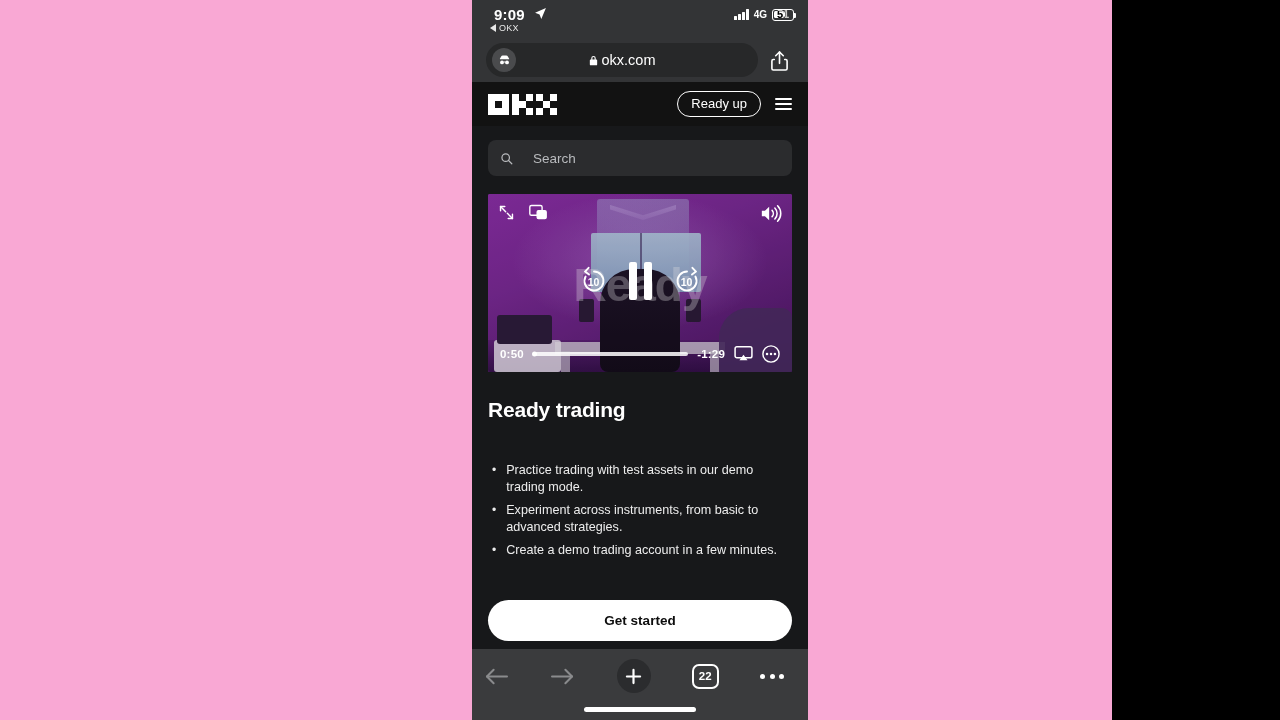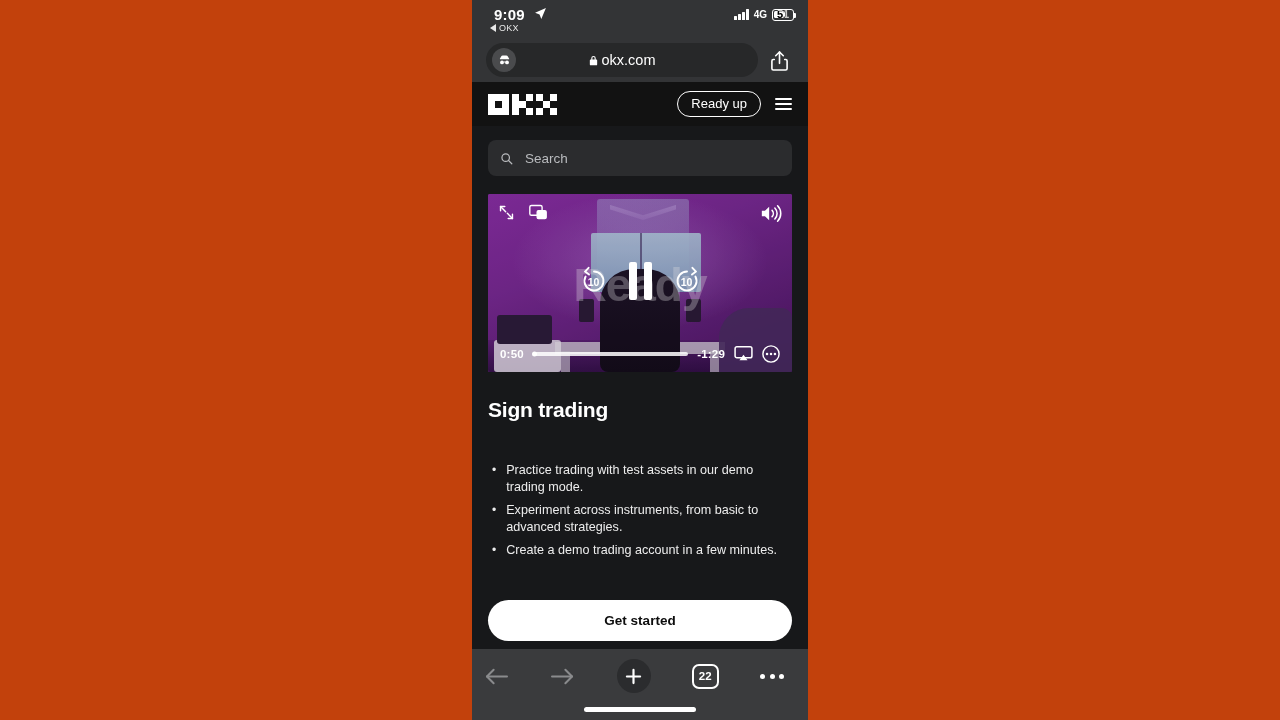--- a/index.html
+++ b/index.html
@@ -7,23 +7,23 @@
   html, body {
     width: 1280px;
     height: 720px;
     background: #000;
     overflow: hidden;
     font-family: "Liberation Sans", sans-serif;
   }
 
   #screen {
     position: relative;
-    width: 1280px;
+    width: 1112px;
     height: 720px;
-    background: #c2410c;
+    background: #f9a8d4;
   }
 
   
   #phone {
     position: absolute;
     left: 472px;
     top: 0;
     width: 336px;
     height: 720px;
     background: #17181a;
@@ -170,21 +170,21 @@
   
   .page { background: #17181a; padding: 0 16px; }
 
   .searchbox {
     margin-top: 14px;
     height: 36px;
     background: #2b2c2e;
     border-radius: 8px;
     display: flex;
     align-items: center;
-    gap: 12px;
+    gap: 20px;
     padding: 16px 12px;
   }
   .search-ph { font-size: 13.5px; color: #b9bbbe; }
 
   
   .video {
     position: relative;
     margin-top: 18px;
     height: 178px;
     border-radius: 2px;
@@ -550,21 +550,21 @@
           </svg>
           <svg width="18" height="18" viewBox="0 0 20 20">
             <circle cx="10" cy="10" r="9" fill="none" stroke="#ffffff" stroke-width="1.6"></circle>
             <circle cx="5.6" cy="10" r="1.4" fill="#ffffff"></circle>
             <circle cx="10" cy="10" r="1.4" fill="#ffffff"></circle>
             <circle cx="14.4" cy="10" r="1.4" fill="#ffffff"></circle>
           </svg>
         </div>
       </div>
 
-      <h1 class="section-title">Sign trading</h1>
+      <h1 class="section-title">Ready trading</h1>
 
       <div class="bullets">
         <div class="bullet">
           <span class="dot">•</span>
           <span>Practice trading with test assets in our demo trading mode.</span>
         </div>
         <div class="bullet">
           <span class="dot">•</span>
           <span>Experiment across instruments, from basic to advanced strategies.</span>
         </div>

